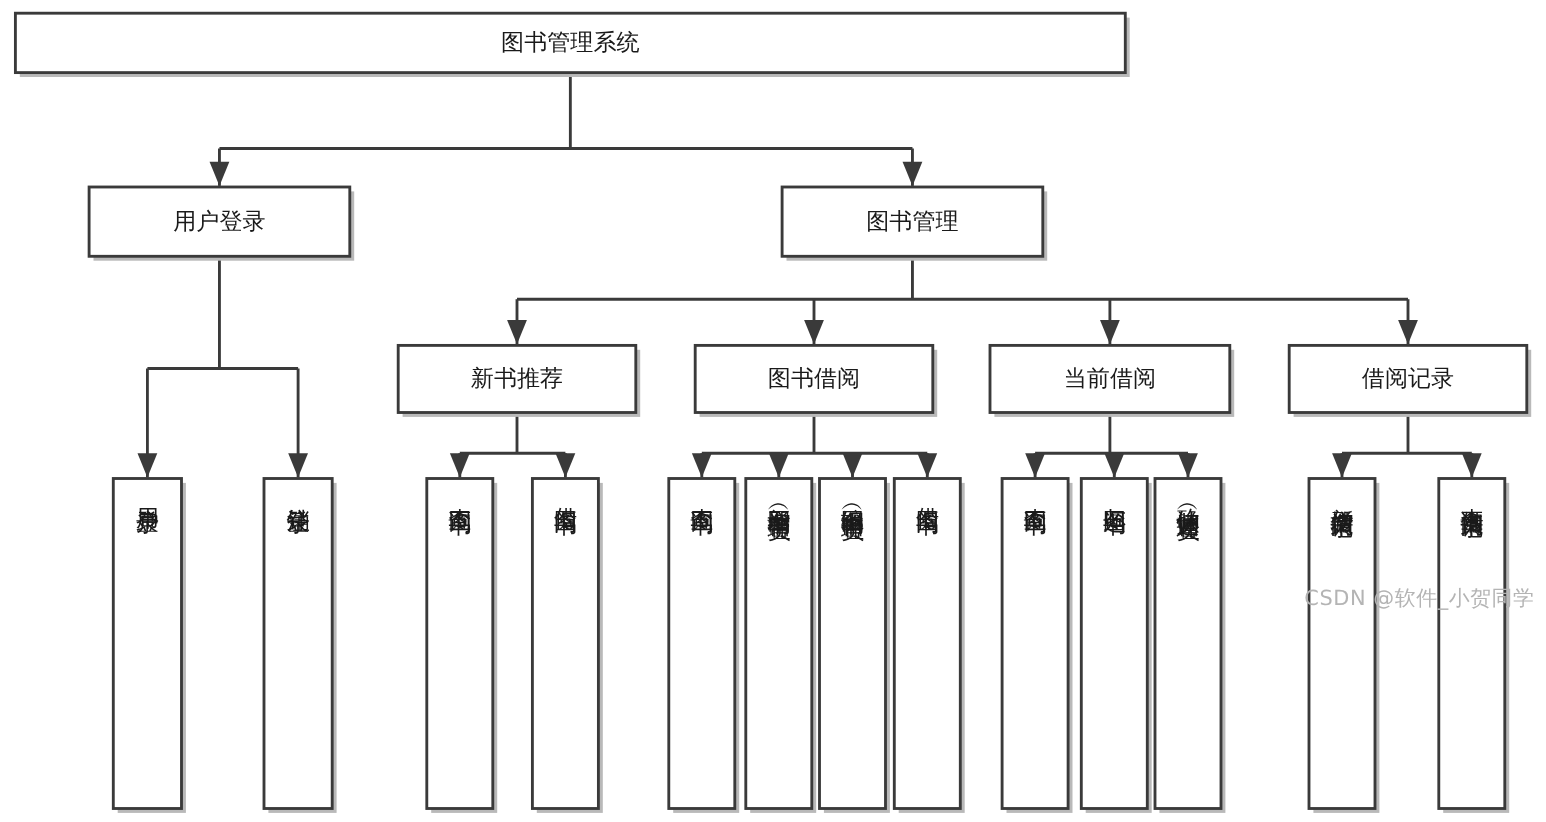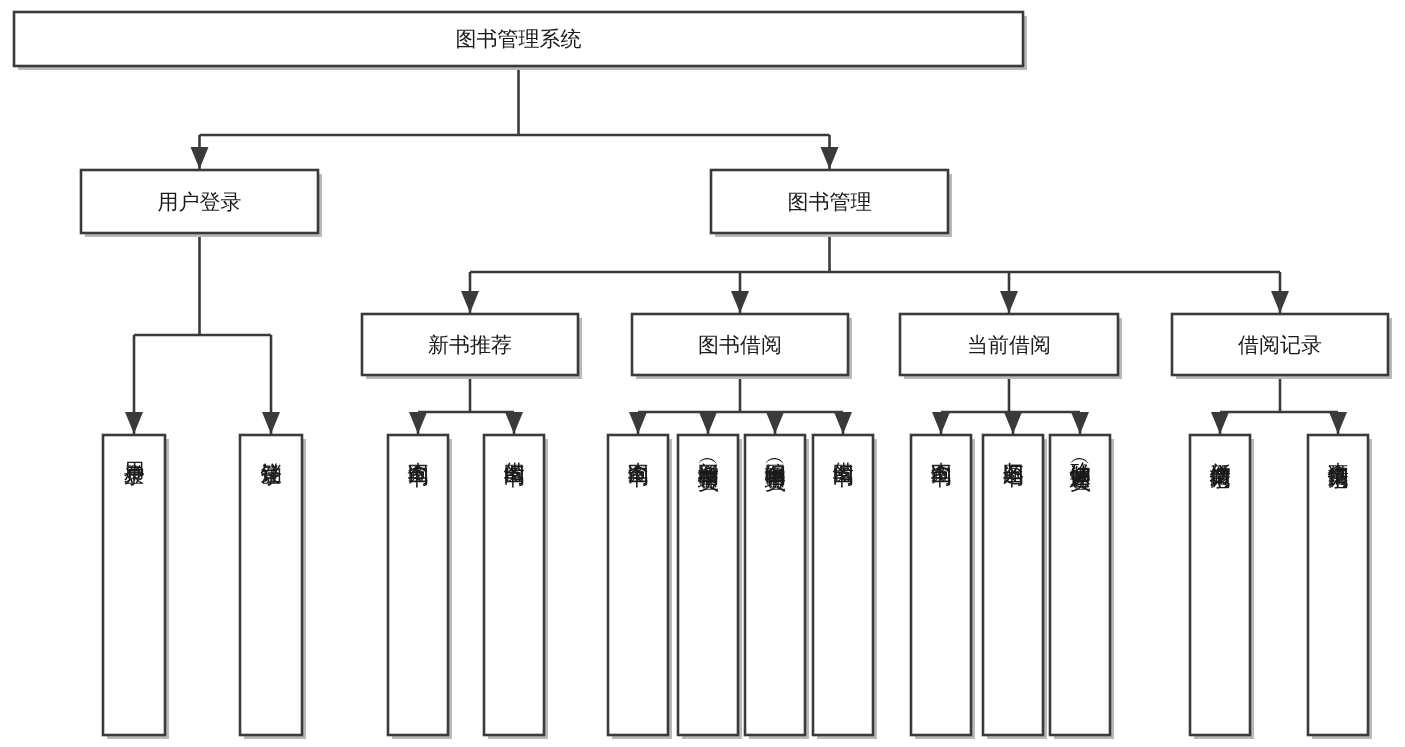--- a/index.html
+++ b/index.html
@@ -199,13 +199,14 @@
       <div class="vlabel" style="left: 708px; top: 445px; height: 280px; display: flex; align-items: center; justify-content: flex-start;">新增图书（管理员）</div>
       <div class="vlabel" style="left: 775px; top: 445px; height: 280px; display: flex; align-items: center; justify-content: flex-start;">编辑图书（管理员）</div>
       <div class="vlabel" style="left: 843px; top: 445px; height: 280px; display: flex; align-items: center; justify-content: flex-start;">借阅图书</div>
       <div class="vlabel" style="left: 941px; top: 445px; height: 280px; display: flex; align-items: center; justify-content: flex-start;">查询图书</div>
       <div class="vlabel" style="left: 1013px; top: 445px; height: 280px; display: flex; align-items: center; justify-content: flex-start;">归还图书</div>
       <div class="vlabel" style="left: 1080px; top: 445px; height: 280px; display: flex; align-items: center; justify-content: flex-start;">确认归还（管理员）</div>
       <div class="vlabel" style="left: 1220px; top: 445px; height: 280px; display: flex; align-items: center; justify-content: flex-start;">新增借阅记录</div>
       <div class="vlabel" style="left: 1338px; top: 445px; height: 280px; display: flex; align-items: center; justify-content: flex-start;">查询借阅记录</div>
     </div>
 
+  <div class="watermark">CSDN @软件_小贺同学</div>
 </div>
 
 </body></html>

